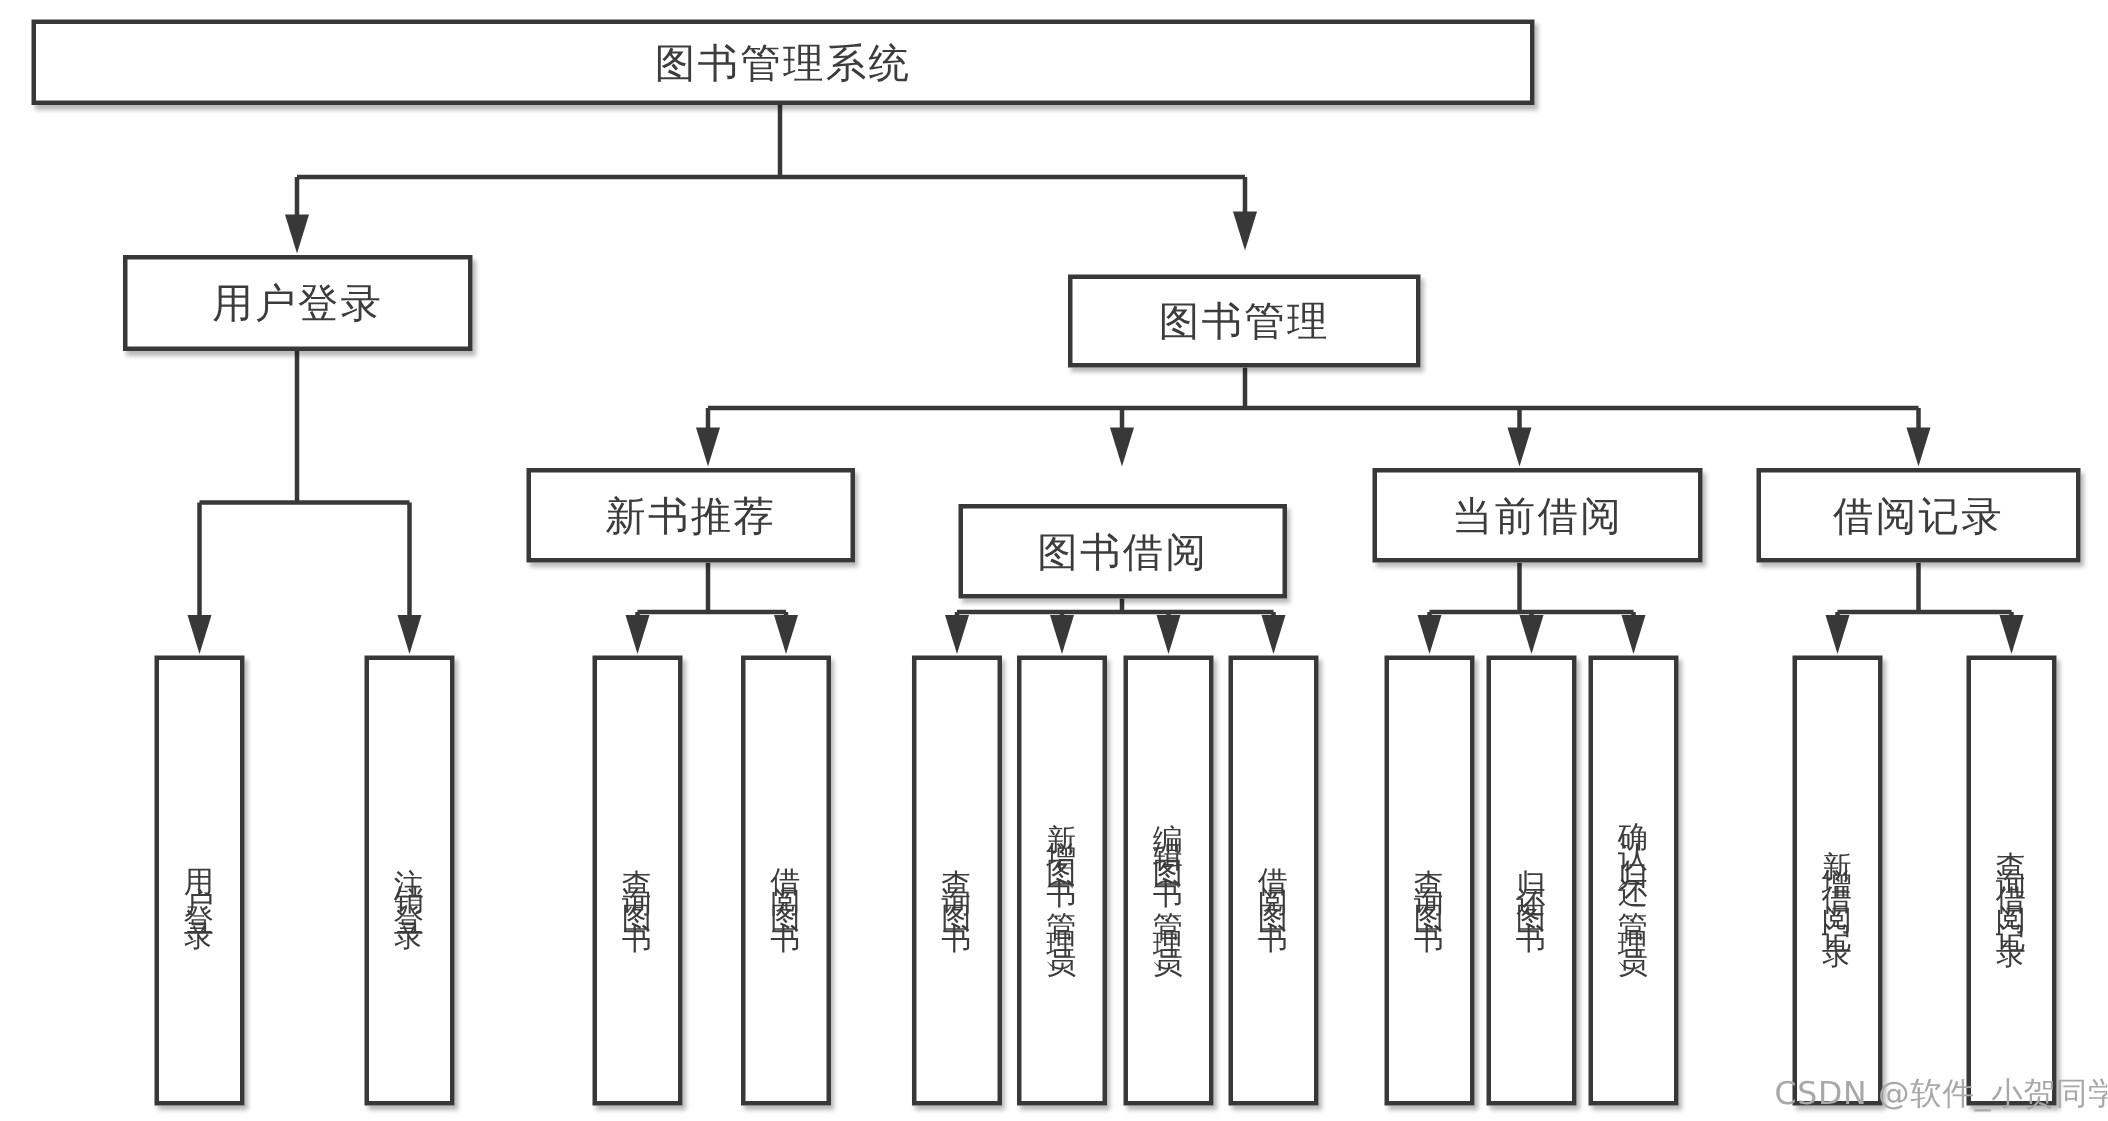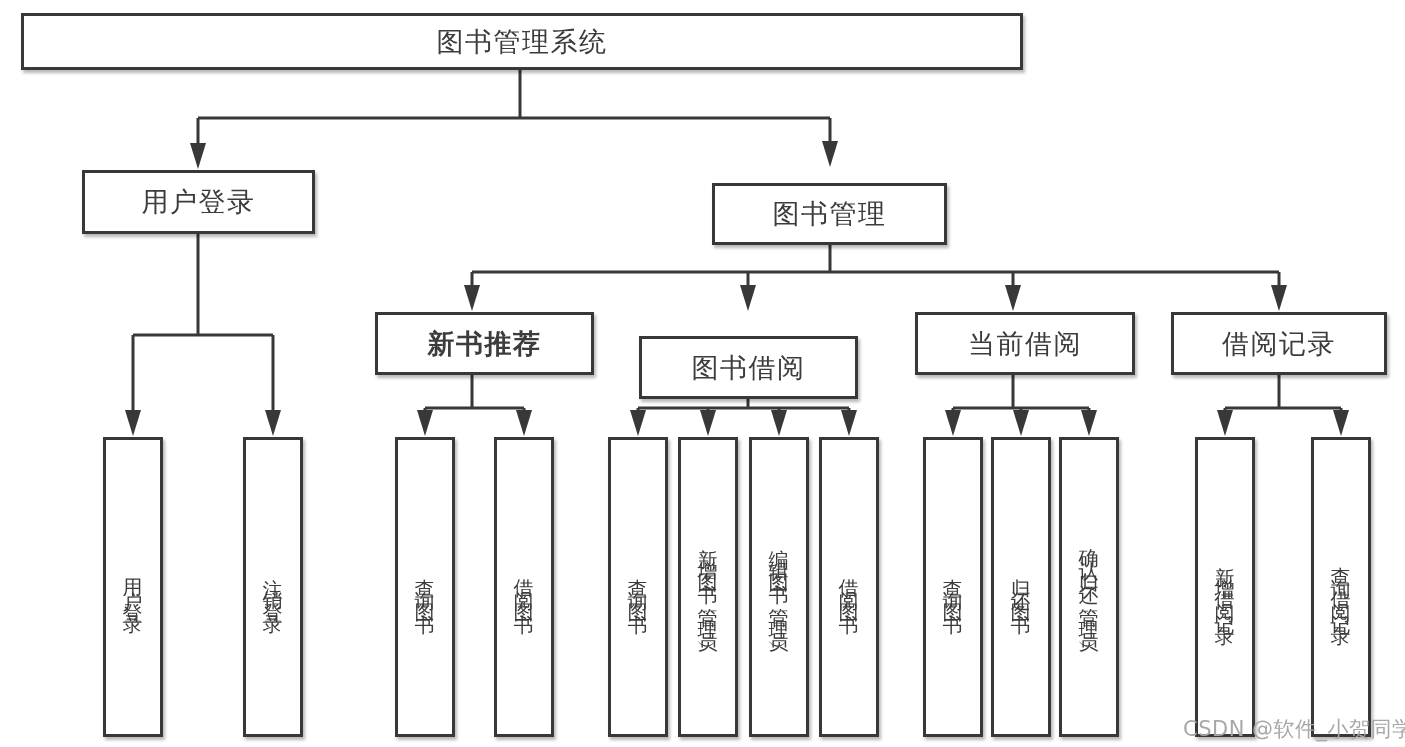--- a/index.html
+++ b/index.html
@@ -93,21 +93,21 @@
     <span class="h-label">图书管理系统</span>
   </div>
 
   <div class="node" style="left:82px;top:170px;width:233px;height:64px;">
     <span class="h-label">用户登录</span>
   </div>
   <div class="node" style="left:712px;top:152px;width:235px;height:62px;margin-top:31px;">
     <span class="h-label">图书管理</span>
   </div>
 
-  <div class="node" style="left:375px;top:312px;width:219px;height:63px;font-weight:bold;">
+  <div class="node" style="left:351px;top:312px;width:219px;height:63px;">
     <span class="h-label">新书推荐</span>
   </div>
   <div class="node" style="left:639px;top:304px;width:219px;height:63px;margin-top:32px;">
     <span class="h-label">图书借阅</span>
   </div>
   <div class="node" style="left:903px;top:312px;width:220px;height:63px;margin-left:12px;">
     <span class="h-label">当前借阅</span>
   </div>
   <div class="node" style="left:1171px;top:312px;width:216px;height:63px;font-family:Liberation Serif, serif;">
     <span class="h-label">借阅记录</span>

